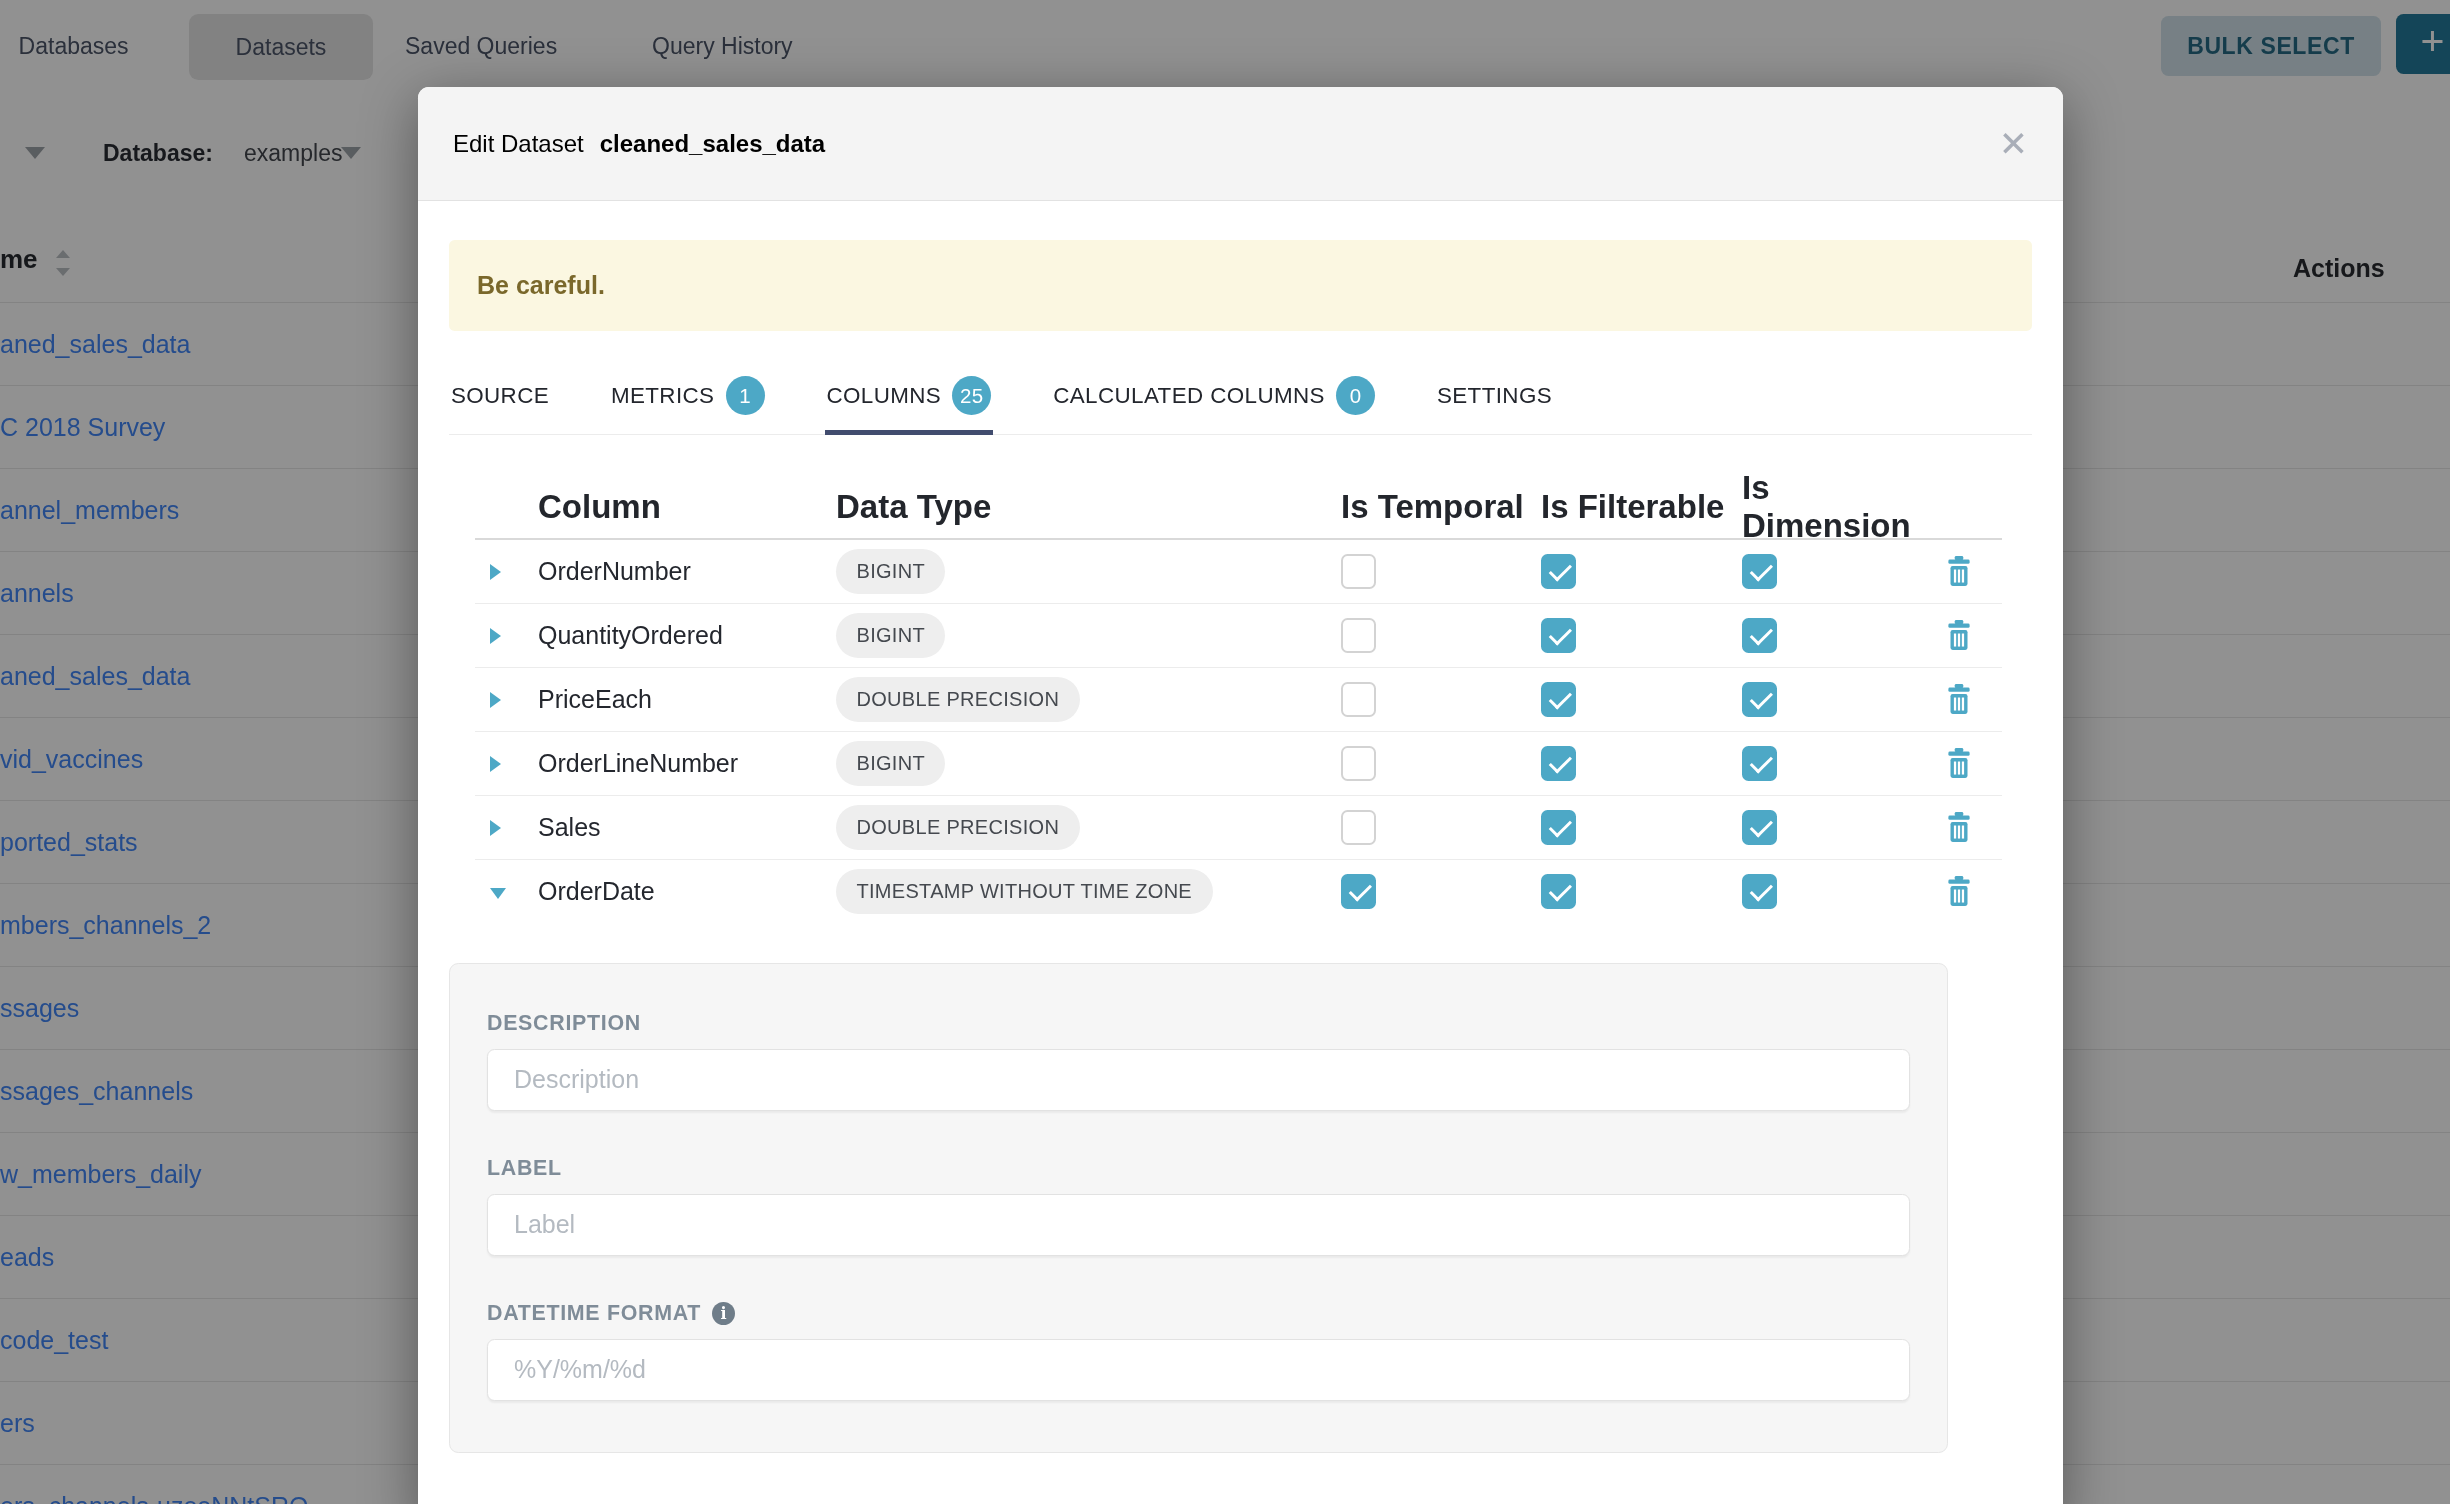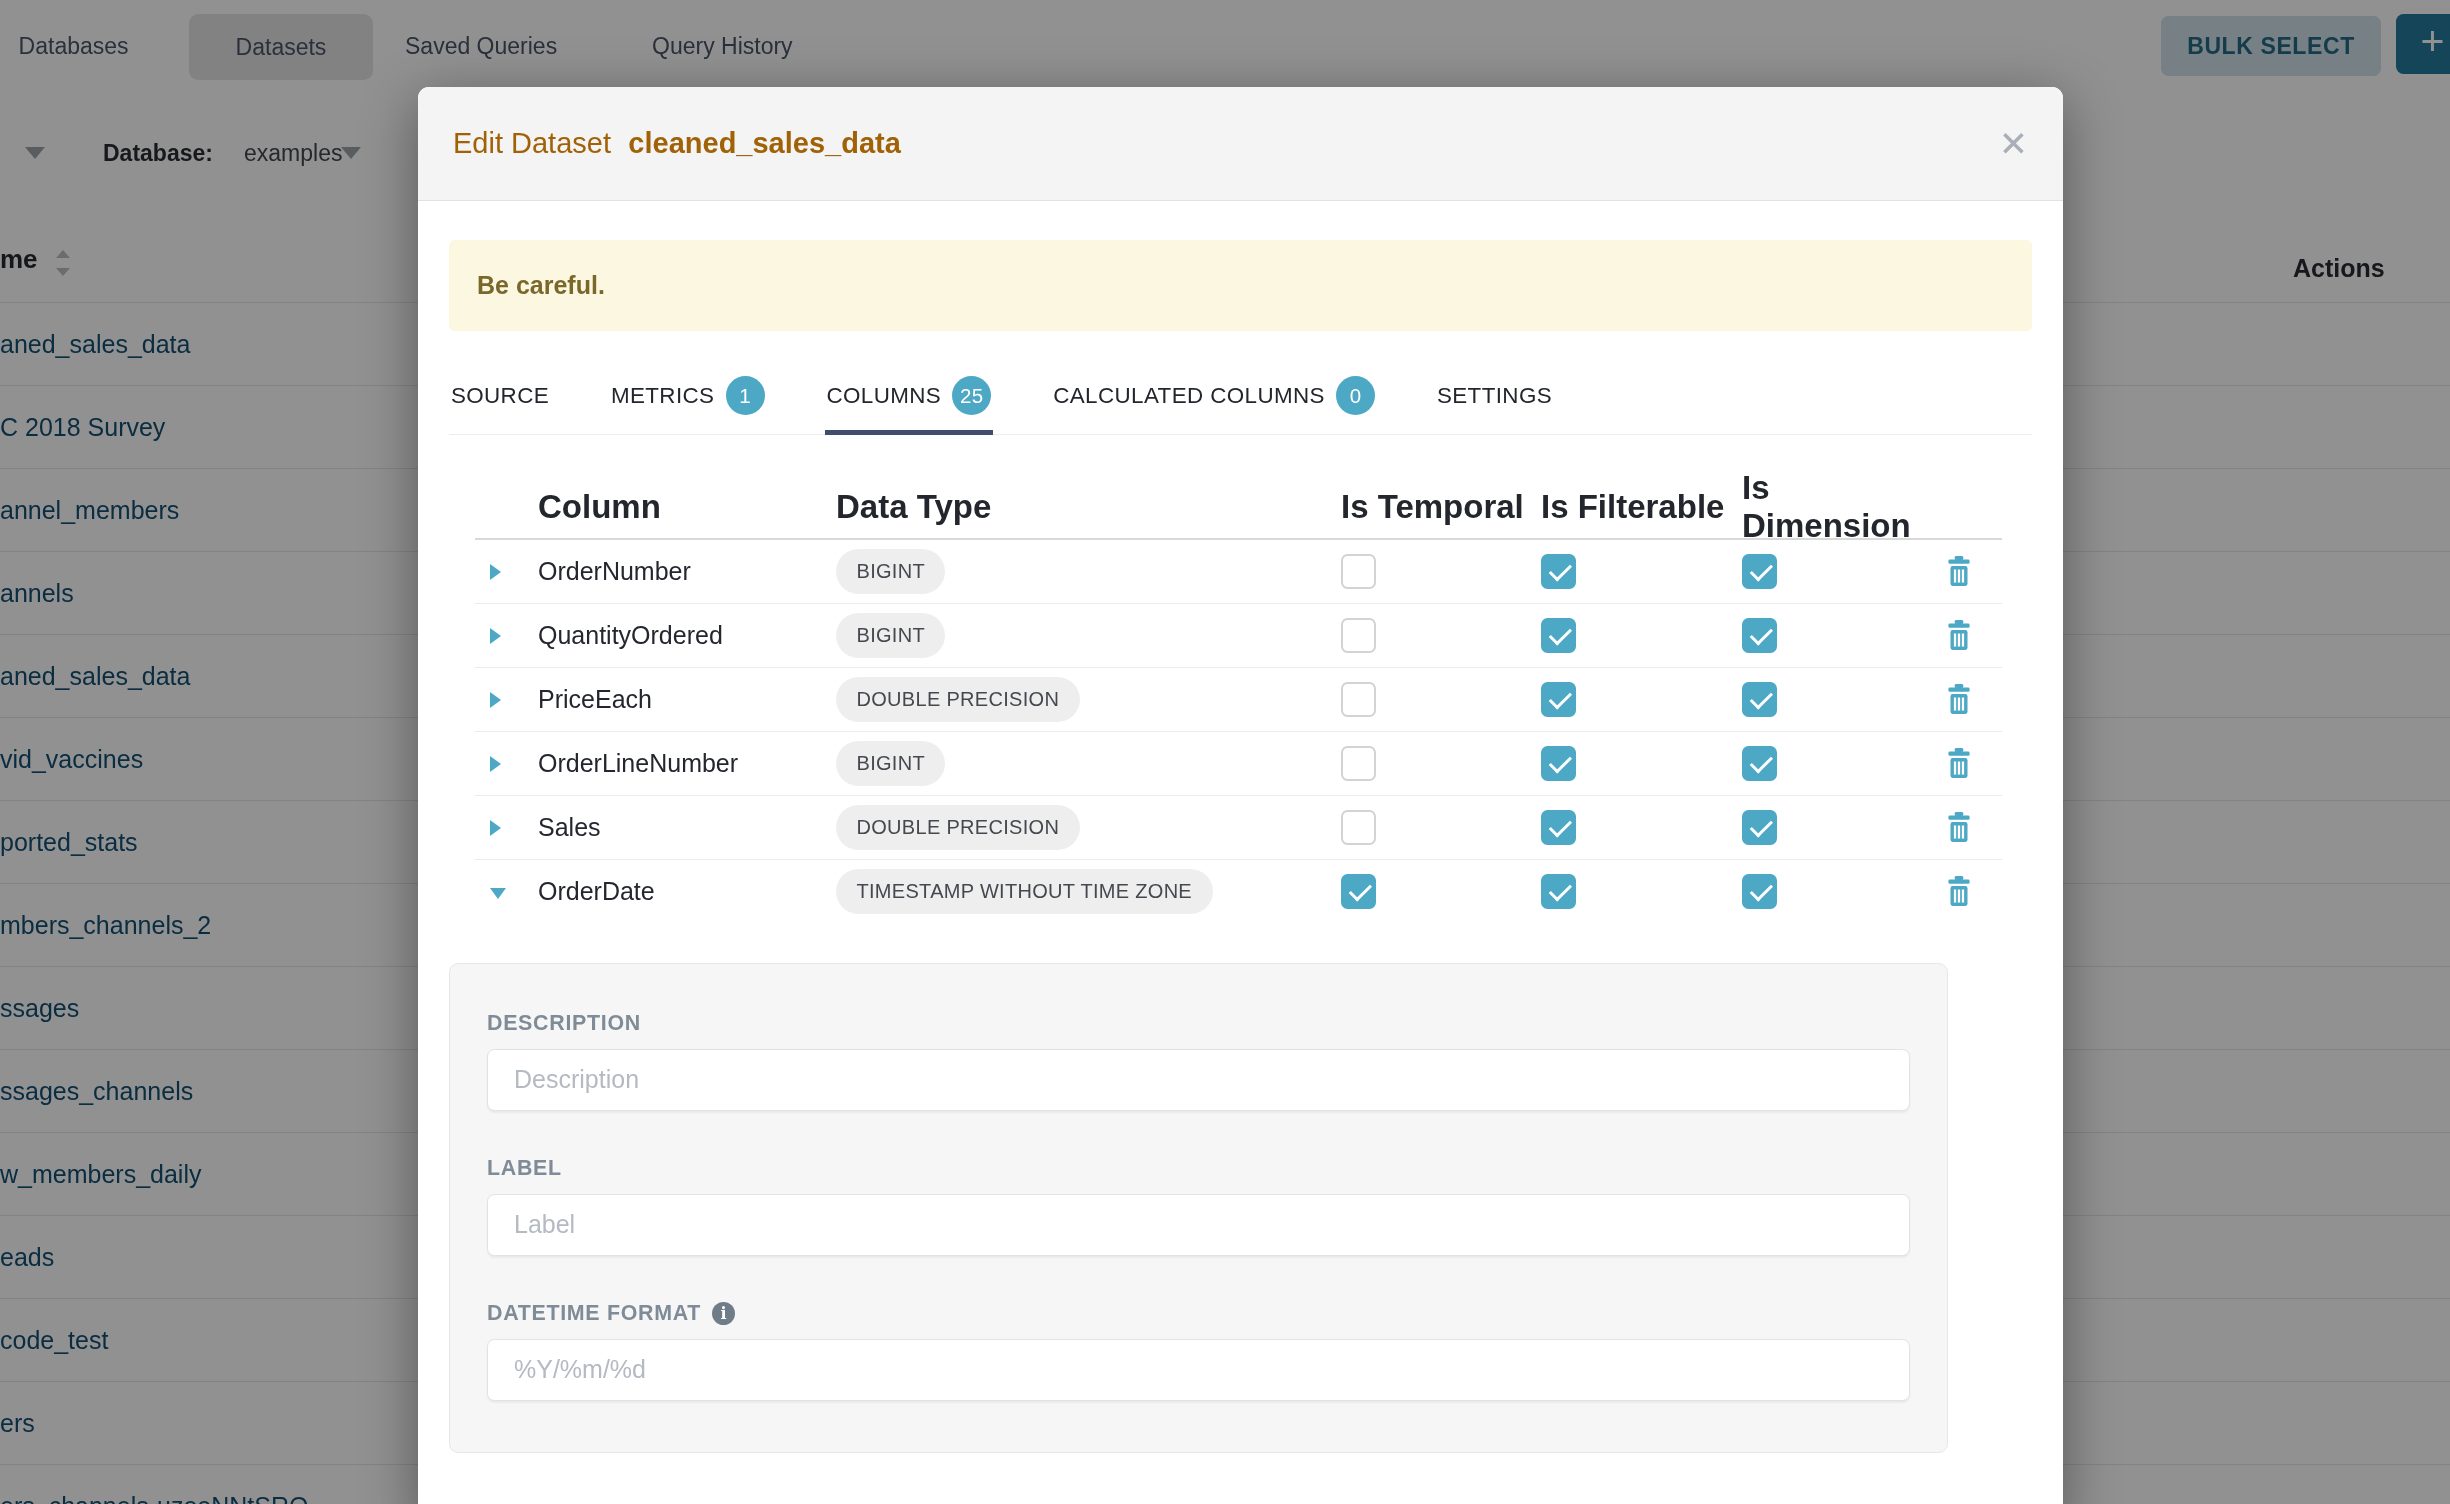--- a/index.html
+++ b/index.html
@@ -39,31 +39,31 @@
   .name-header{position:absolute;left:0;top:244px;font-size:26px;font-weight:700;color:#202329;}
   .sort-icons{position:absolute;left:54px;top:248px;width:18.6px;height:30px;}
   .sort-up{position:absolute;left:1.9px;top:1.9px;width:0;height:0;border-left:7.5px solid transparent;
     border-right:7.5px solid transparent;border-bottom:8.4px solid #b9bdc2;}
   .sort-down{position:absolute;left:1.9px;bottom:1.9px;width:0;height:0;border-left:7.5px solid transparent;
     border-right:7.5px solid transparent;border-top:8.4px solid #b9bdc2;}
   .actions-header{position:absolute;left:2293px;top:254px;font-size:25px;font-weight:700;color:#212429;}
 
   .bg-rows{position:absolute;left:0;right:0;top:302px;border-top:1.9px solid #e6e6e6;}
   .bg-row{height:83px;border-bottom:1.9px solid #e6e6e6;display:flex;align-items:center;box-sizing:border-box;}
-  .bg-link{font-size:25px;color:#0c4a6e;text-decoration:none;white-space:nowrap;}
+  .bg-link{font-size:25px;color:#3b82f6;text-decoration:none;white-space:nowrap;}
 
   
   .overlay{position:absolute;inset:0;background:rgba(10,10,10,0.45);}
 
   
   .modal{position:absolute;left:418px;top:87px;width:1645px;height:1436px;background:#fff;
     border-radius:11.2px 11.2px 0 0;box-shadow:0 13px 56px rgba(0,0,0,.4);}
   .modal-header{height:114px;background:#f4f4f4;border-bottom:0.9px solid #e2e2e2;
     border-radius:11.2px 11.2px 0 0;display:flex;align-items:center;padding:0 35px;box-sizing:border-box;}
-  .modal-title{font-size:29px;color:#a16207;font-weight:400;}
+  .modal-title{font-size:24px;color:#000000;font-weight:400;}
   .modal-title .ds-name{font-weight:700;margin-left:9.3px;}
   .close-btn{margin-left:auto;font-size:35px;color:#a9aeb8;line-height:1;cursor:default;}
 
   .modal-body{padding:0 31px;}
   .warning{margin-top:39px;background:#fbf7e1;border-radius:5.6px;min-height:91px;
     display:flex;align-items:center;padding:0 28px;font-size:25px;color:#7a682b;box-sizing:border-box;}
   .warning b{font-weight:700;margin-right:20px;white-space:nowrap;}
 
   .tabs{margin-top:32px;display:flex;gap:58px;border-bottom:1.9px solid #ececec;position:relative;}
   .tab{display:flex;align-items:center;gap:11.2px;font-size:22.4px;letter-spacing:0.4px;color:#23262d;

